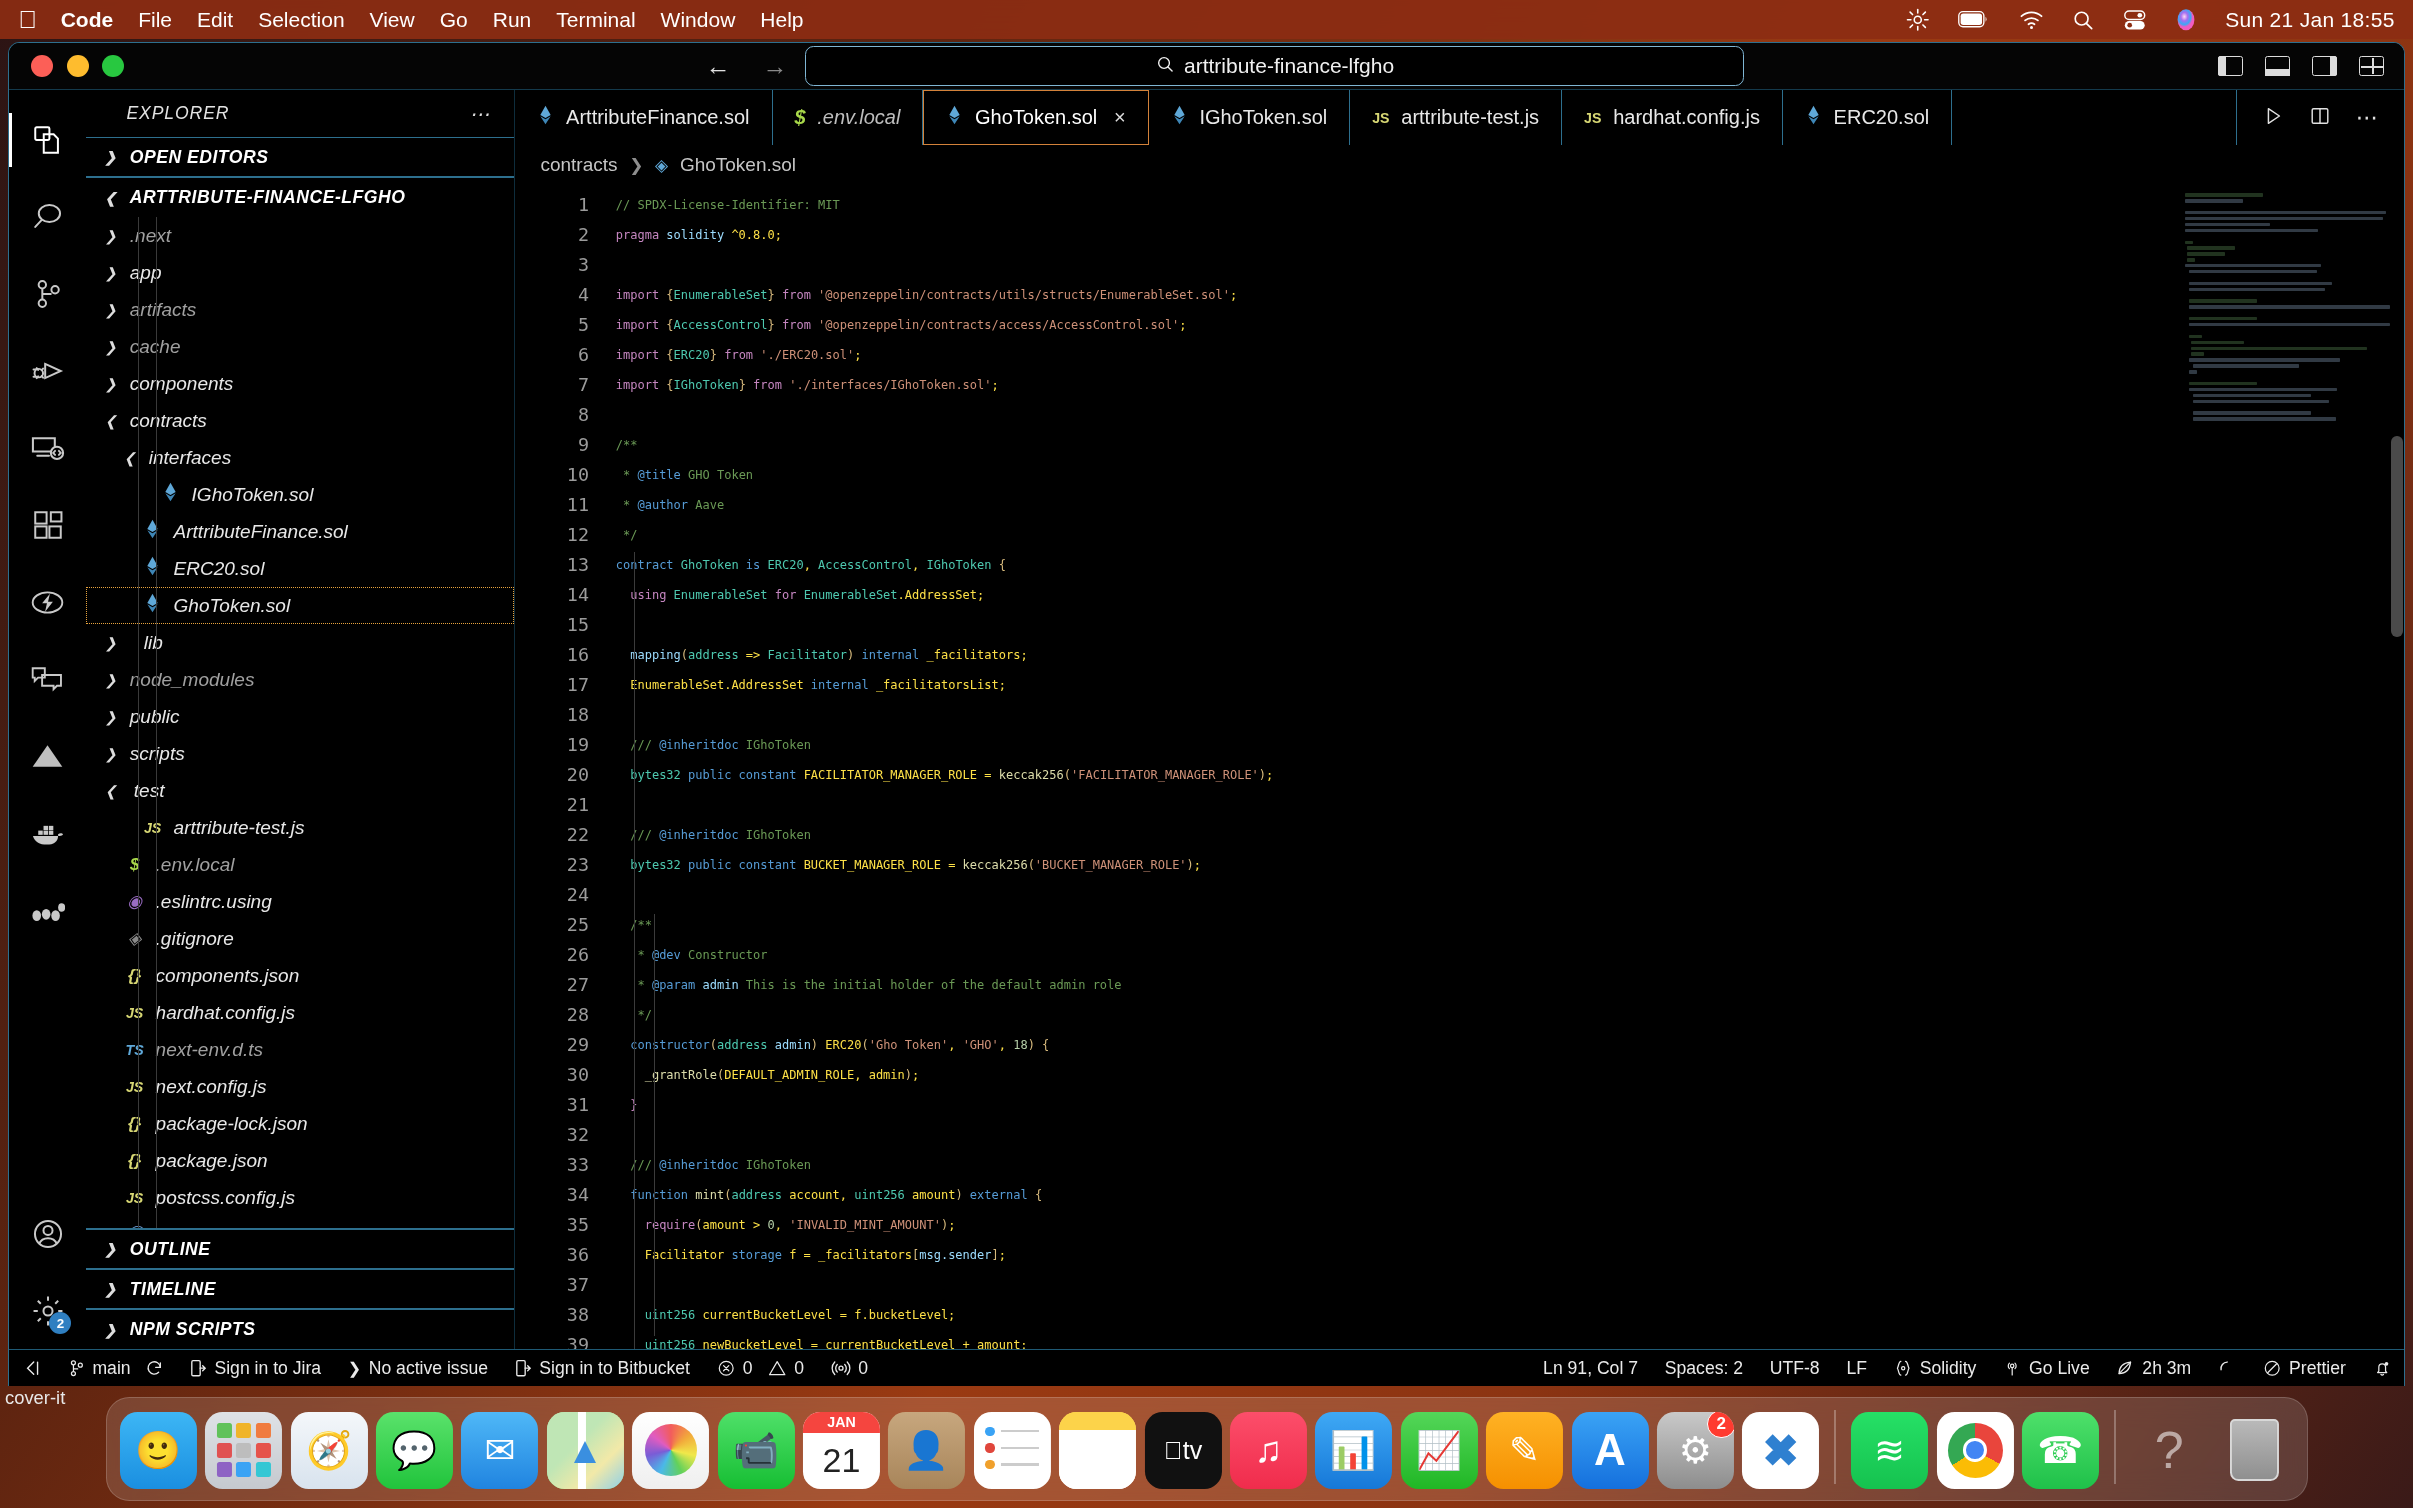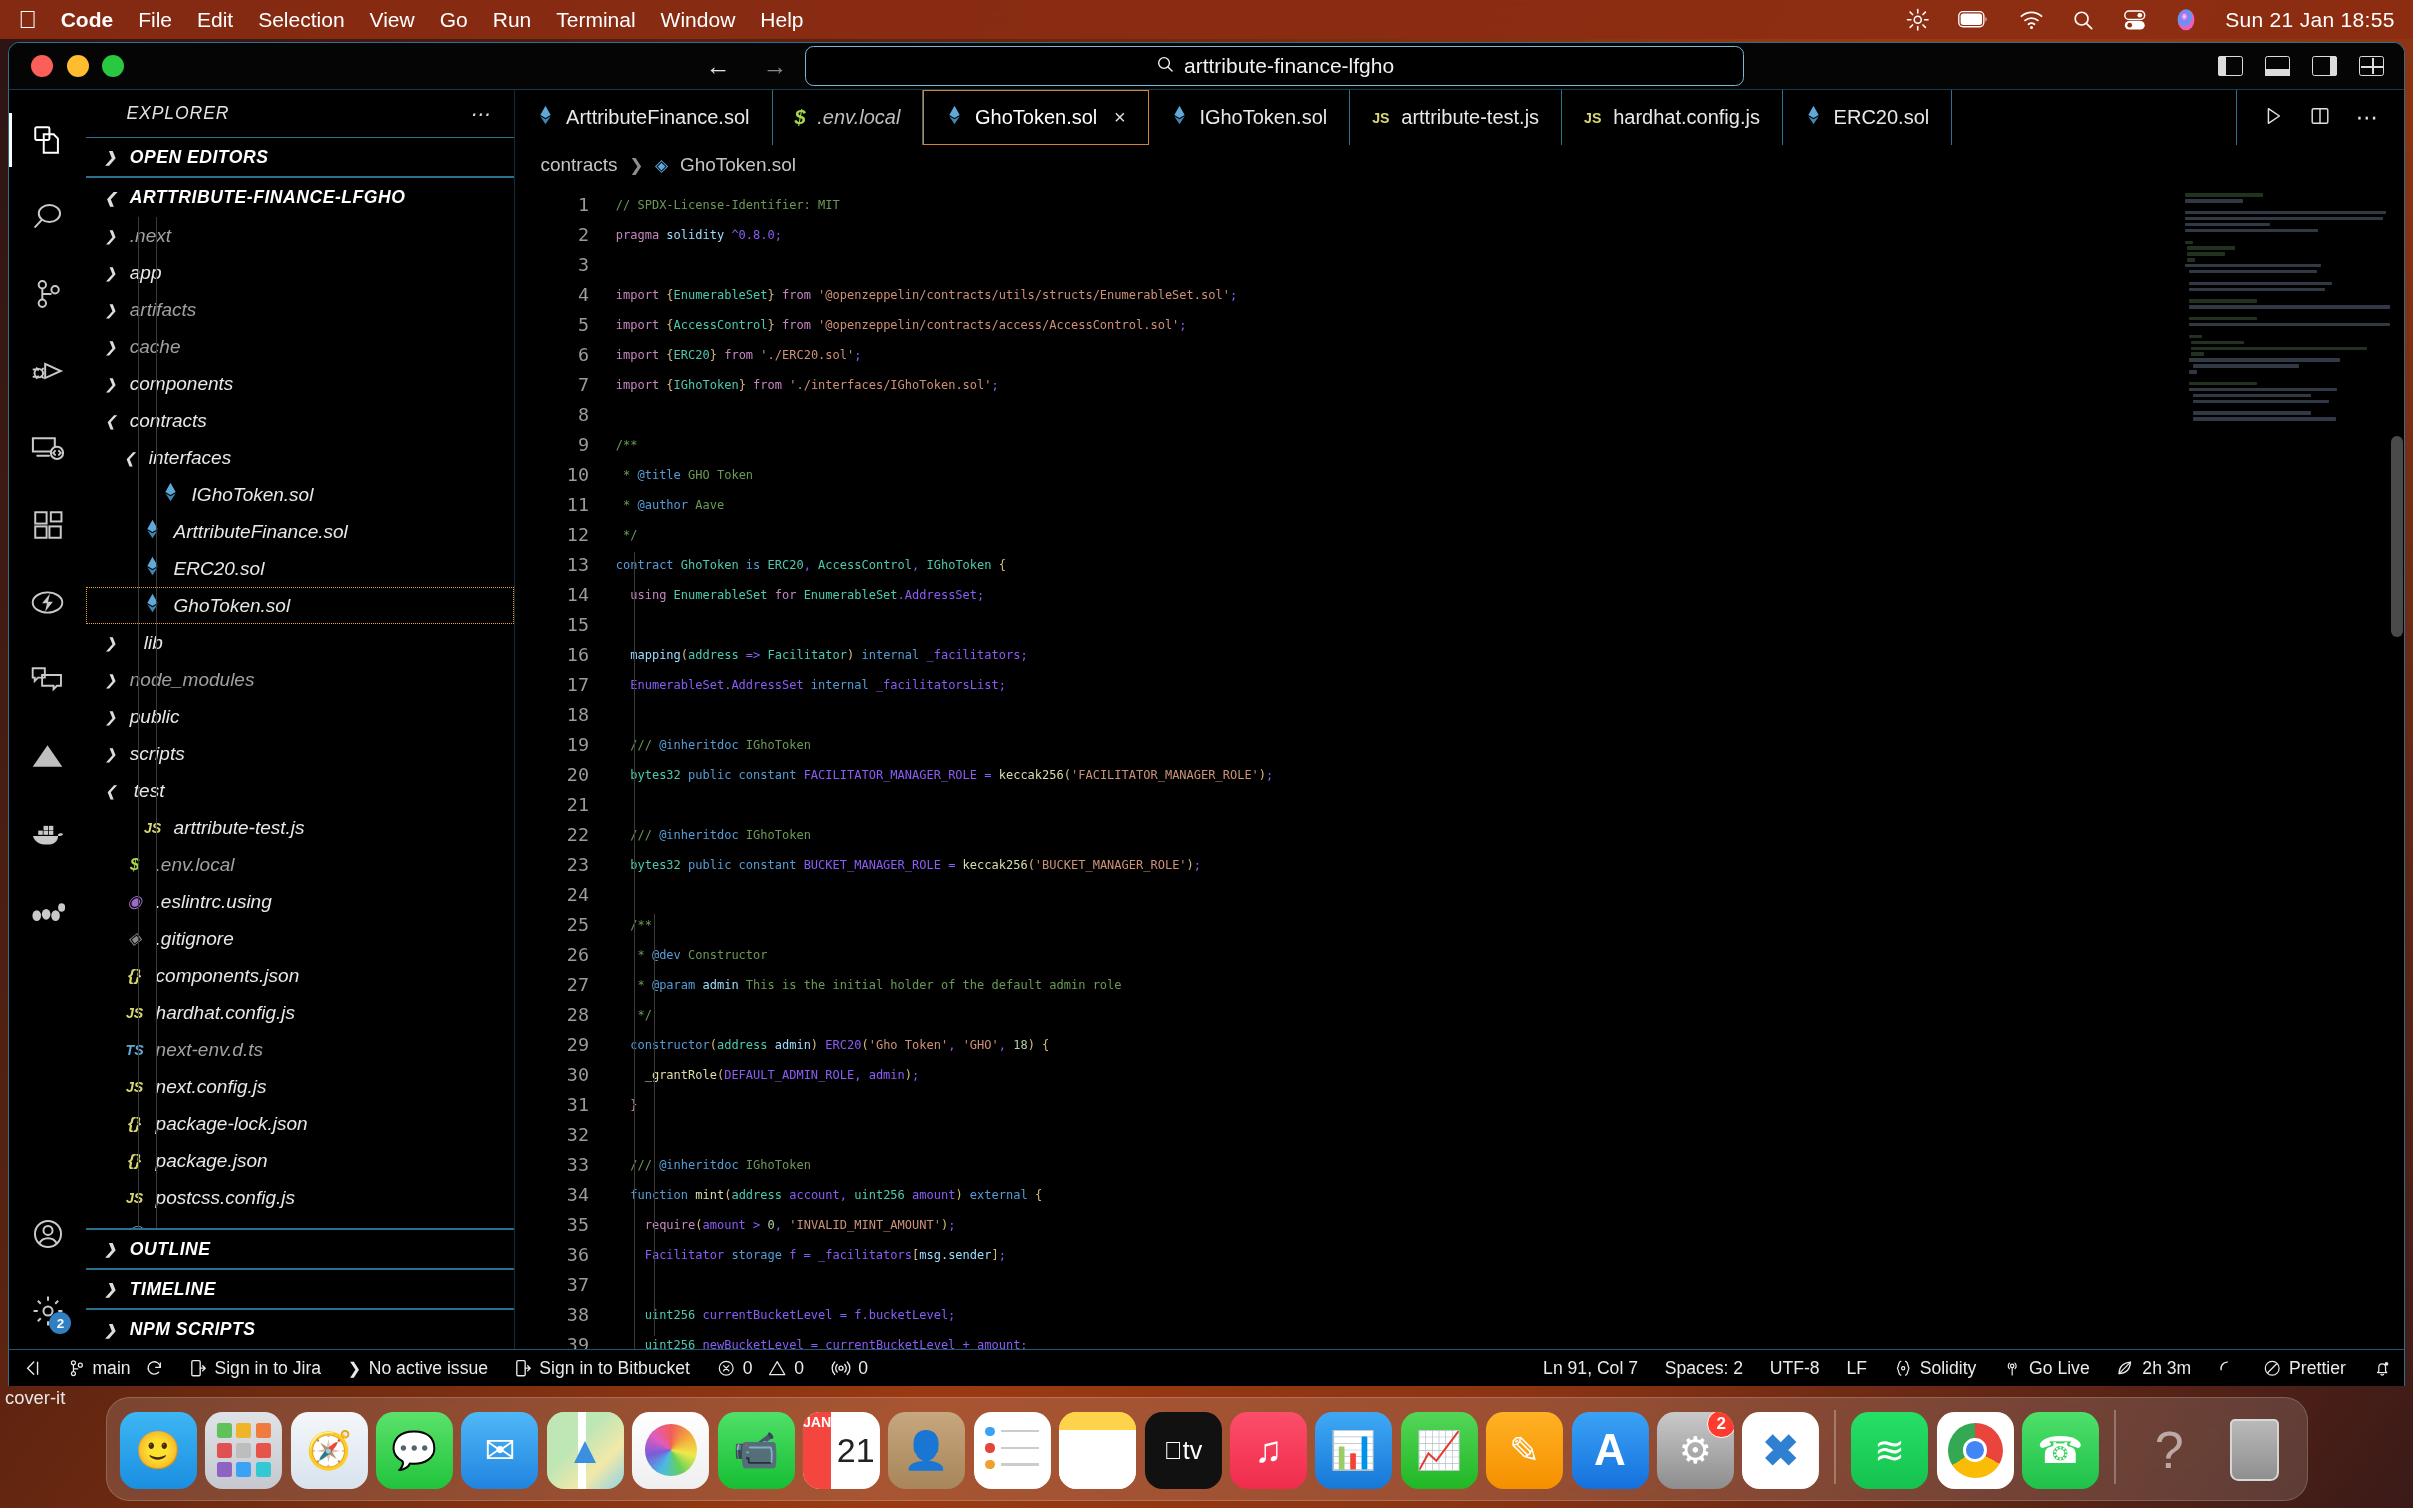--- a/index.html
+++ b/index.html
@@ -177,21 +177,21 @@
   .ind { position: absolute; width: 0.8px; background: #3b3b3b; left: 0; }
 
   
   .c-comment { color: #6a9955; }
   .c-key { color: #c586c0; }
   .c-key2 { color: #569cd6; }
   .c-type { color: #4ec9b0; }
   .c-str { color: #ce9178; }
   .c-fn { color: #dcdcaa; }
   .c-var { color: #9cdcfe; }
-  .c-plain { color: #8b5cf6; }
+  .c-plain { color: #fde047; }
   .c-num { color: #b5cea8; }
   .c-brace { color: #d7ba7d; }
   .c-tag { color: #569cd6; }
 
   
   .minimap {
     position: absolute; right: 18.4px; top: 8.4px; width: 201px; height: 251px;
     opacity: 0.55;
   }
   .mmline { height: 3.4px; margin-bottom: 2.5px; border-radius: 0.8px; }
@@ -949,21 +949,21 @@
           <div style="position:absolute;left:50%;top:52%;transform:translate(-50%,-50%);width:0;height:0;border-left:11px solid transparent;border-right:11px solid transparent;border-bottom:22px solid #3a8fe0"></div>
         </div>
       </div>
       <div class="dockapp" style="background: linear-gradient(rgb(255, 255, 255), rgb(239, 239, 239));">
         <div style="width:52px;height:52px;border-radius:50%;background:conic-gradient(#f25c5c,#f2a93b,#f0e84a,#63d15a,#4ab9e8,#7a5cd6,#e05cc0,#f25c5c)"></div>
       </div>
       <div class="dockapp" style="background: linear-gradient(rgb(79, 224, 105), rgb(22, 190, 51));">
         <span style="font-size:37px;color:#fff">📹</span>
       </div>
       <div class="dockapp" style="background: rgb(255, 255, 255);">
-        <div style="width:100%;height:100%;display:flex;flex-direction:row">
+        <div style="width:100%;height:100%;display:flex;flex-direction:column">
           <div style="background:#f5453f;color:#fff;font-size:14.2px;text-align:center;padding:2.5px 0;font-weight:bold">JAN</div>
           <div style="flex:1;display:flex;align-items:center;justify-content:center;color:#222;font-size:34px">21</div>
         </div>
       </div>
       <div class="dockapp" style="background: linear-gradient(rgb(199, 167, 126), rgb(168, 133, 90));">
         <span style="font-size:37px;color:#fff">👤</span>
       </div>
       <div class="dockapp" style="background: rgb(255, 255, 255);">
         <div style="width:100%;height:100%;background:#fff;padding:15px 11.7px;display:flex;flex-direction:column;gap:7.5px">
           <div style="display:flex;align-items:center;gap:6.7px">

